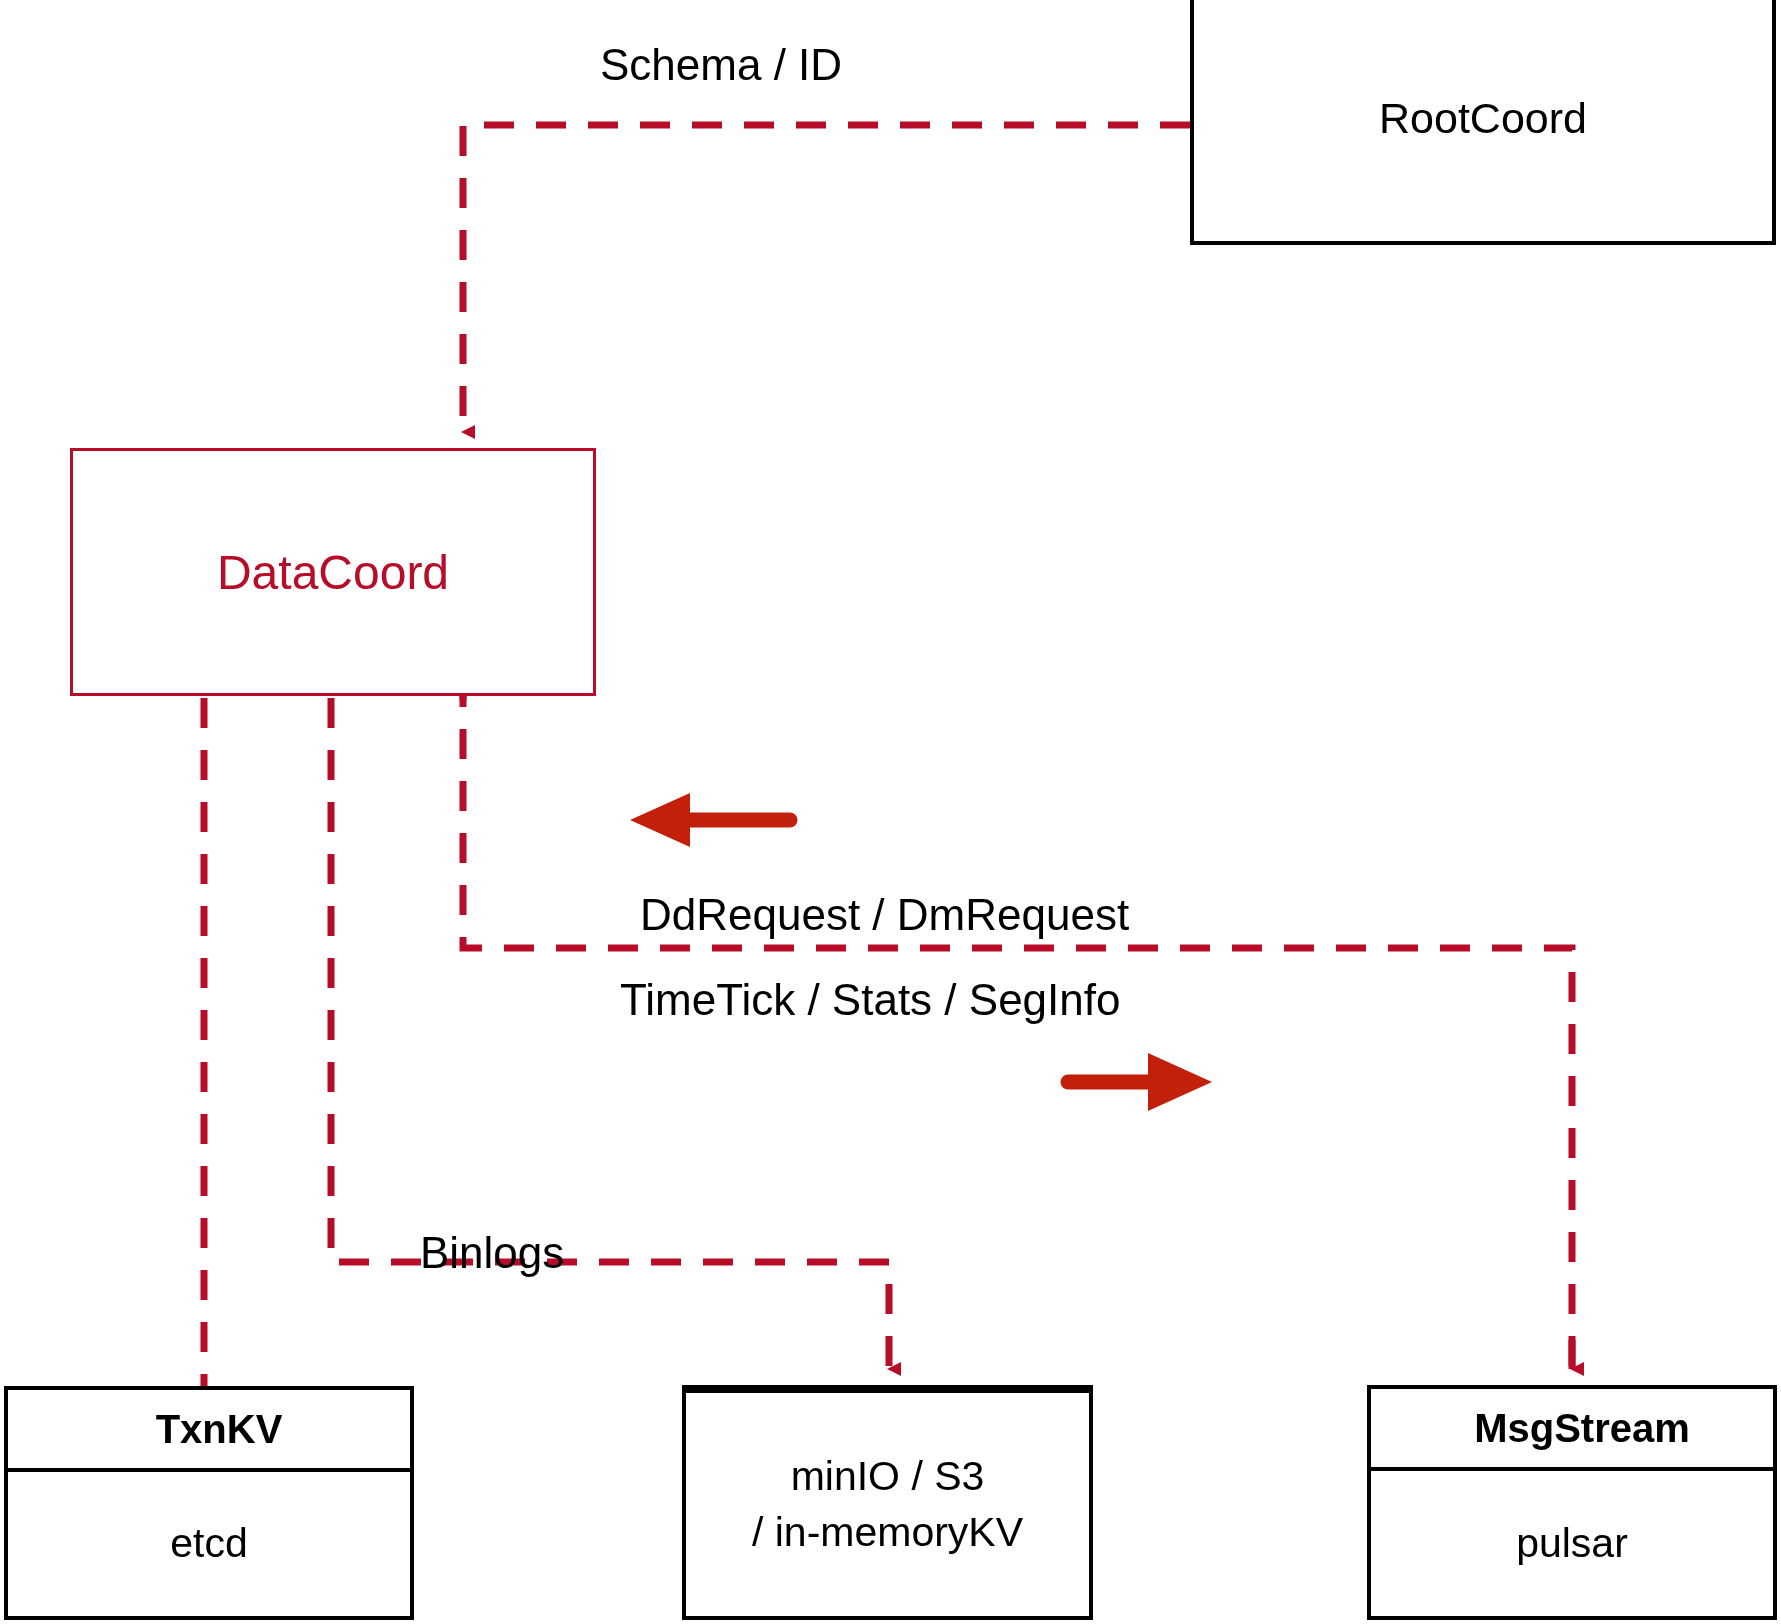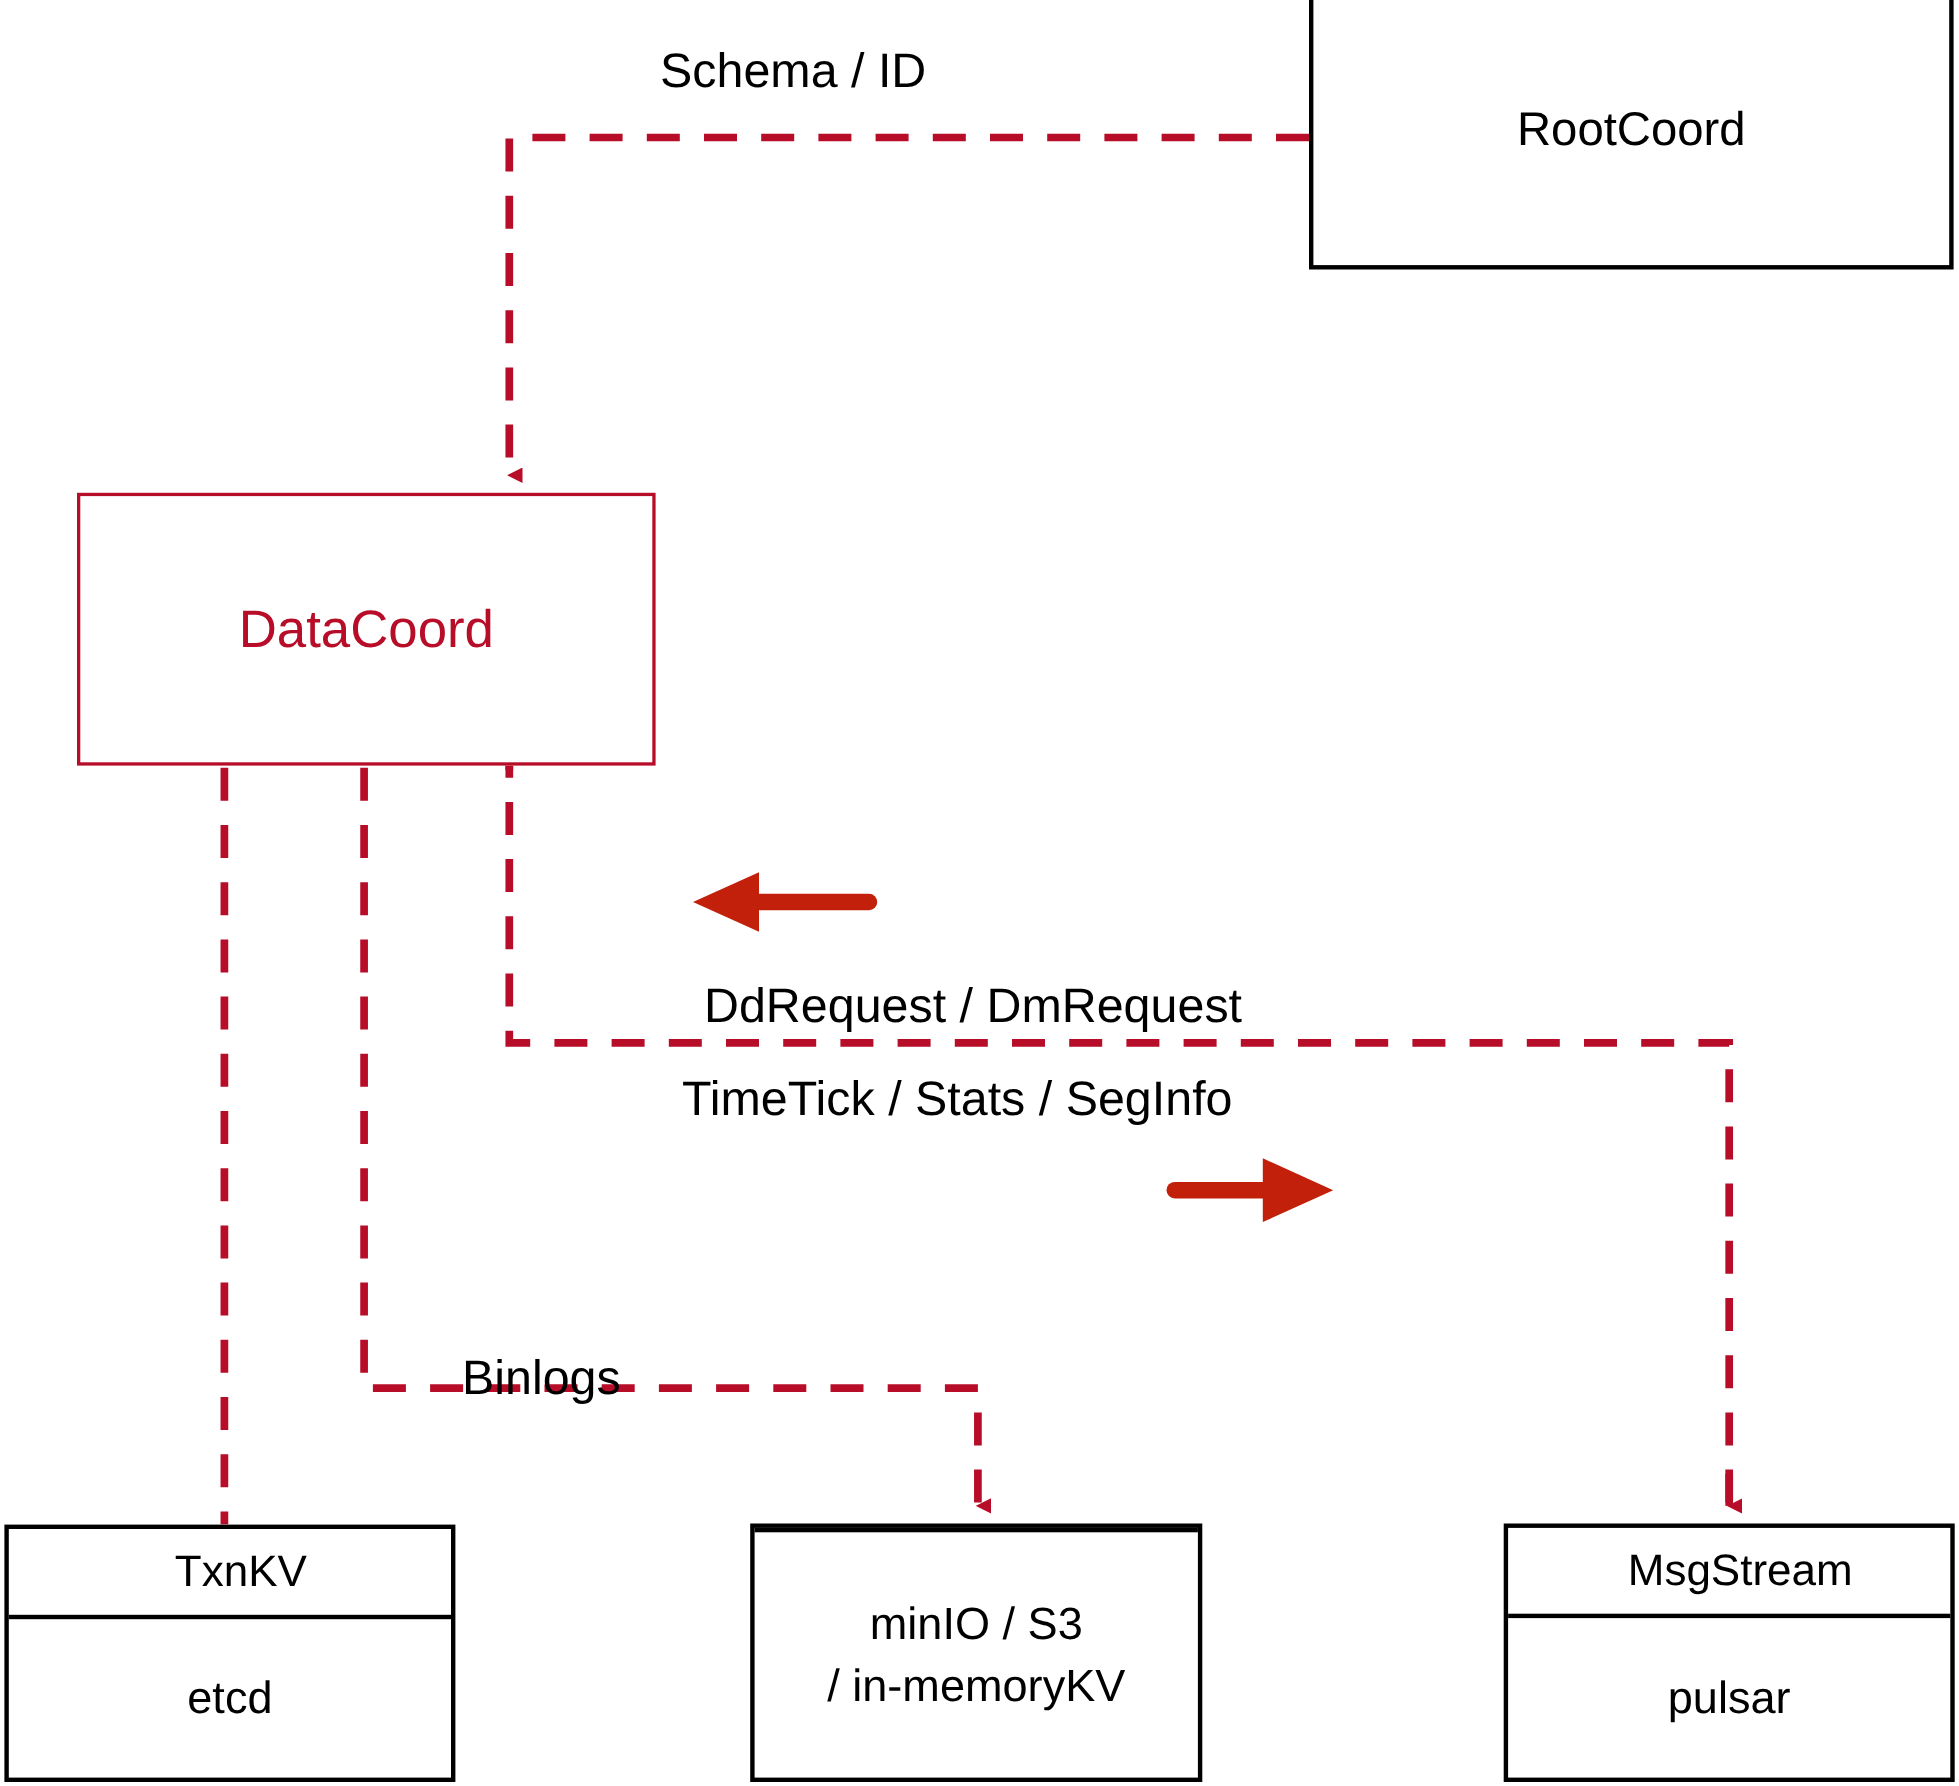--- a/index.html
+++ b/index.html
@@ -32,21 +32,21 @@
   .node-red   { border: 3px solid #b80d28; }
 
   .node-title {
     display: flex;
     align-items: center;
     justify-content: center;
     text-align: center;
     font-size: 43px;
     color: #000000;
   }
-  .node-title.bold { font-weight: normal; font-size: 40px; margin-left: 20px; }
+  .node-title.bold { font-weight: bold; font-size: 40px; margin-left: 20px; }
   .node-title.red  { color: #b80d28; font-weight: normal; }
 
   .node-body {
     display: flex;
     align-items: center;
     justify-content: center;
     text-align: center;
     font-size: 41px;
     color: #000000;
     line-height: 1.35;

